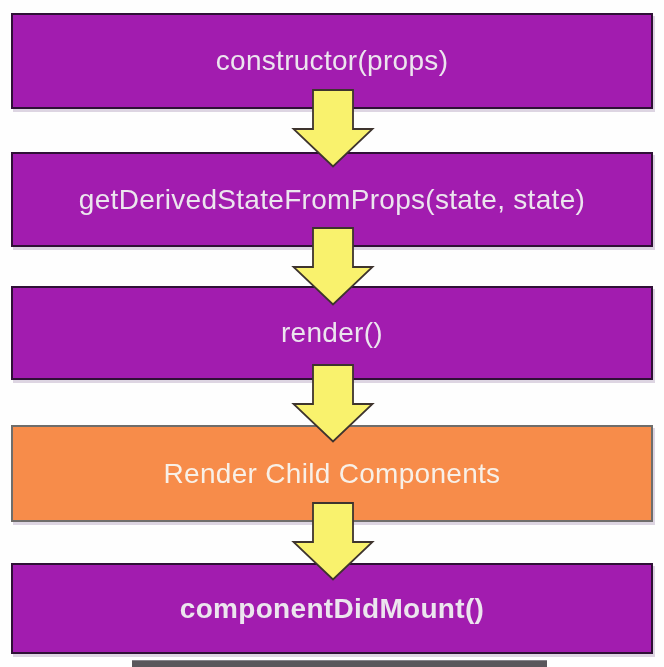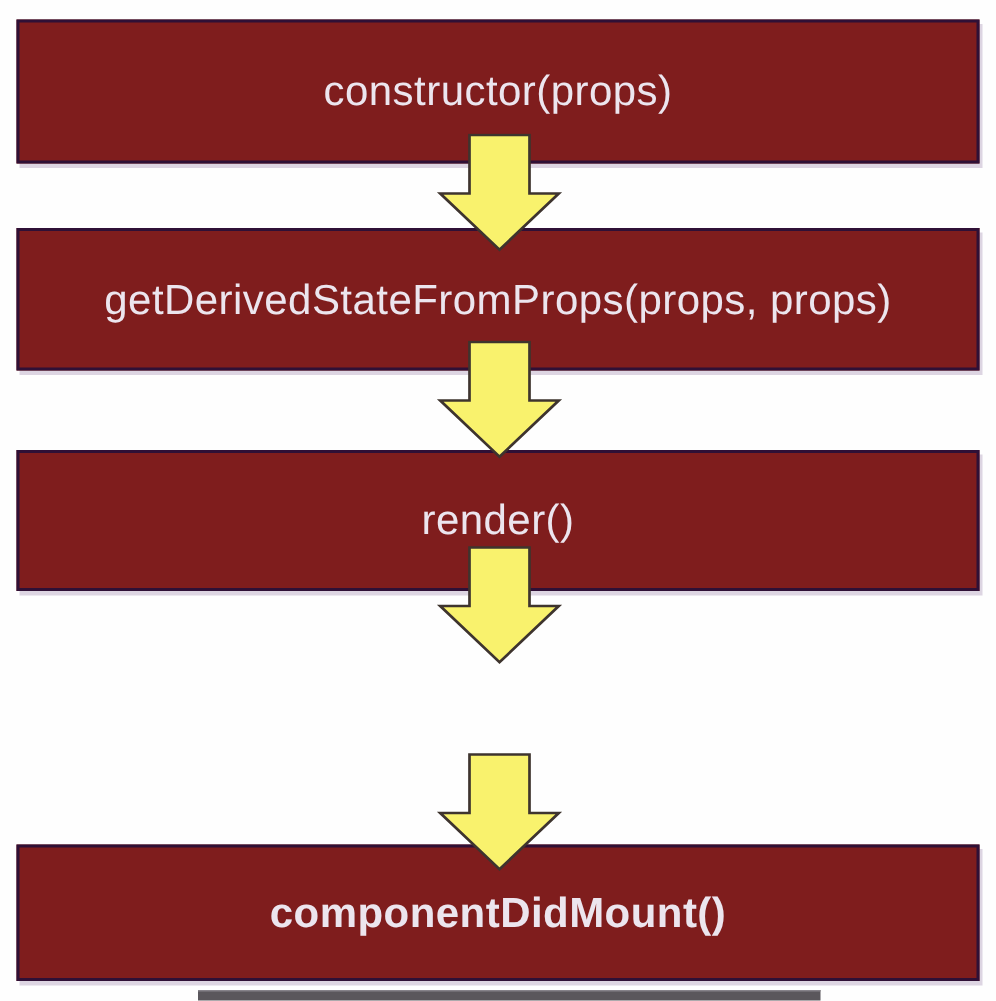--- a/index.html
+++ b/index.html
@@ -10,27 +10,27 @@
     font-family:"Liberation Sans",sans-serif;
     position:relative;
   }
   .stage{position:absolute;inset:0;}
   .node{
     position:absolute;
     left:11px;width:642px;
     box-sizing:border-box;
     display:flex;align-items:center;justify-content:center;
     border:2px solid #2f1036;
-    background:#7f1d1d;
+    background:#a21caf;
     box-shadow:2px 3px 0 rgba(203,191,211,0.65);
     z-index:1;
   }
   .n1{top:13px;height:96px;}
   .n2{top:152px;height:95px;}
-  .n3{top:300px;height:94px;}
+  .n3{top:286px;height:94px;}
   .n4{top:425px;height:97px;background:#f78c4a;border-color:#6f6d6b;}
   .n5{top:563px;height:91px;font-weight:bold;}
   .node-label{
     font-size:28px;
     letter-spacing:0.3px;
     color:#ece5ee;
     white-space:nowrap;
   }
   .n4 .node-label{color:#f8f0e7;}
   .arrow{
@@ -57,27 +57,30 @@
 </head>
 <body>
 
 <div class="stage">
 
   <div class="node n1">
     <span class="node-label">constructor(props)</span>
   </div>
 
   <div class="node n2">
-    <span class="node-label">getDerivedStateFromProps(props, props)</span>
+    <span class="node-label">getDerivedStateFromProps(state, state)</span>
   </div>
 
   <div class="node n3">
     <span class="node-label">render()</span>
   </div>
 
+  <div class="node n4">
+    <span class="node-label">Render Child Components</span>
+  </div>
 
   <div class="node n5">
     <span class="node-label">componentDidMount()</span>
   </div>
 
   <div class="arrow a1">
     <svg viewBox="0 0 84 79" xmlns="http://www.w3.org/2000/svg">
       <polygon points="22,1 62,1 62,40 81.5,40 42,77.5 2.5,40 22,40" fill="#f9f26d" stroke="#3e342e" stroke-width="1.8" stroke-linejoin="miter"></polygon>
     </svg>
   </div>

